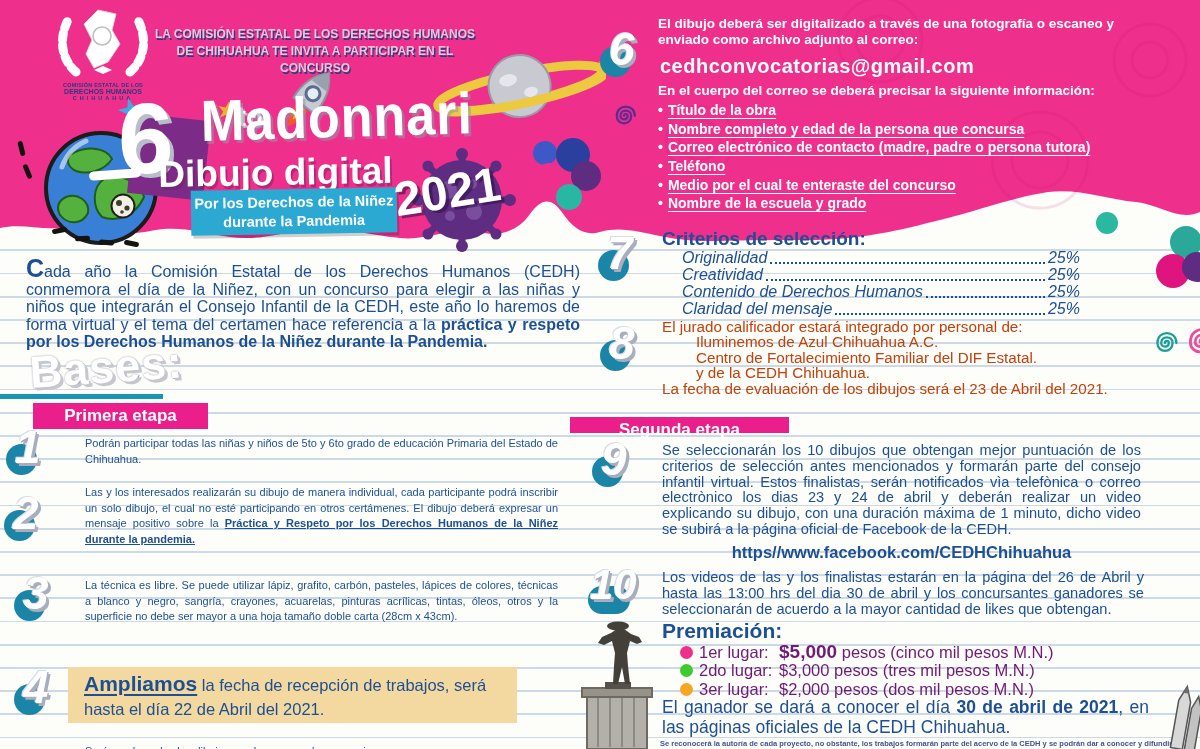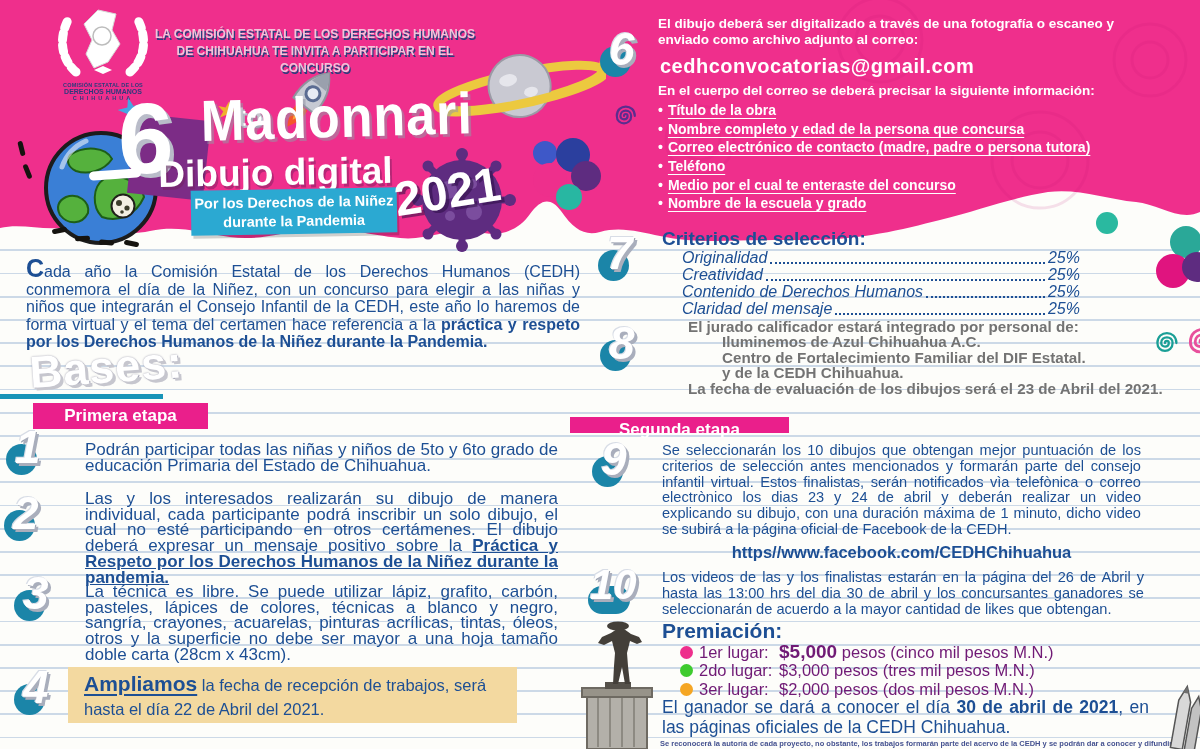--- a/index.html
+++ b/index.html
@@ -46,42 +46,42 @@
   .bluep{color:#1d4f94;text-align:justify;}
   .intro{left:26px;top:244px;width:554px;font-size:16px;line-height:17.5px;}
   .intro::first-letter{font-size:25px;font-weight:bold;}
   .bases{left:28px;top:350px;font-size:45px;font-weight:bold;color:#fff;transform:rotate(-4deg);
          transform-origin:left top;letter-spacing:1px;line-height:1;
          text-shadow:3px 3px 0 #c6c6ce,0 0 2px #99a,1px 1px 0 #aab;}
   .tealline{left:0;top:394px;width:163px;height:5px;background:#1894b8;}
   .stage{background:#ea1f8b;color:#fff;font-weight:bold;font-size:17px;text-align:center;}
   .stage1{left:33px;top:403px;width:175px;height:26px;line-height:26px;}
   .stage2{left:570px;top:417px;width:219px;height:16px;line-height:25px;}
-  .item{left:85px;width:473px;font-size:17px;line-height:15.7px;}
+  .item{left:85px;width:473px;font-size:11px;line-height:15.7px;}
   .bu{font-weight:bold;text-decoration:underline;}
   .hlbox{left:68px;top:667px;width:449px;height:56px;background:#f3d9a0;box-sizing:border-box;
          padding:5px 12px 0 16px;color:#1d4f94;}
   .amp{font-size:21px;font-weight:bold;text-decoration:underline;text-underline-offset:3px;}
   .hl1{font-size:16.5px;line-height:24px;}
   .hl2{font-size:16.5px;margin-top:3px;}
   
   .pinktxt{color:#fff;font-weight:bold;}
   .s6intro{left:658px;top:16px;width:505px;font-size:13.5px;line-height:15.5px;}
   .s6mail{left:660px;top:55px;font-size:20px;letter-spacing:.5px;}
   .s6lbl{left:658px;top:83px;width:520px;font-size:13.5px;}
   .s6ul{left:658px;top:102px;width:520px;list-style:none;margin:0;padding:0;}
   .s6ul li{height:18.7px;font-size:14px;font-weight:bold;color:#fff;}
   .s6ul .blt{margin-right:5px;}
   .s6ul .u{text-decoration:underline;text-underline-offset:3px;}
   
   .crith{left:662px;top:228px;font-size:19px;font-weight:bold;color:#1d4f94;}
   .crit{left:682px;top:250px;width:398px;color:#1d4f94;font-size:16px;}
   .crow{display:flex;align-items:flex-end;height:16.9px;font-style:italic;}
   .crow .lead{flex:1;border-bottom:2.4px dotted #1d4f94;margin:0 3px 3px;}
-  .jury{left:688px;top:319px;width:500px;color:#737373;font-size:15.2px;line-height:15.4px;font-weight:bold;}
+  .jury{left:662px;top:319px;width:500px;color:#c2410c;font-size:15.2px;line-height:15.4px;}
   .jury .ind{padding-left:34px;}
   .s9{left:662px;top:443px;width:479px;font-size:14.6px;line-height:15.8px;}
   .fblink{left:662px;top:543px;width:479px;text-align:center;font-size:16.5px;font-weight:bold;color:#1d4f94;}
   .s10{left:662px;top:569px;width:482px;font-size:14.6px;line-height:16.2px;}
   .premh{left:662px;top:619px;font-size:21px;font-weight:bold;color:#1d4f94;}
   .prize{left:680px;color:#701a75;font-size:16.5px;}
   .pb{display:inline-block;width:13px;height:13px;border-radius:50%;margin-right:6px;vertical-align:-1px;}
   .b1{background:#ee2f8c;} .b2{background:#3ecb2e;} .b3{background:#f5a623;}
   .place{display:inline-block;min-width:80px;}
   .amt1{font-size:19px;font-weight:bold;}

